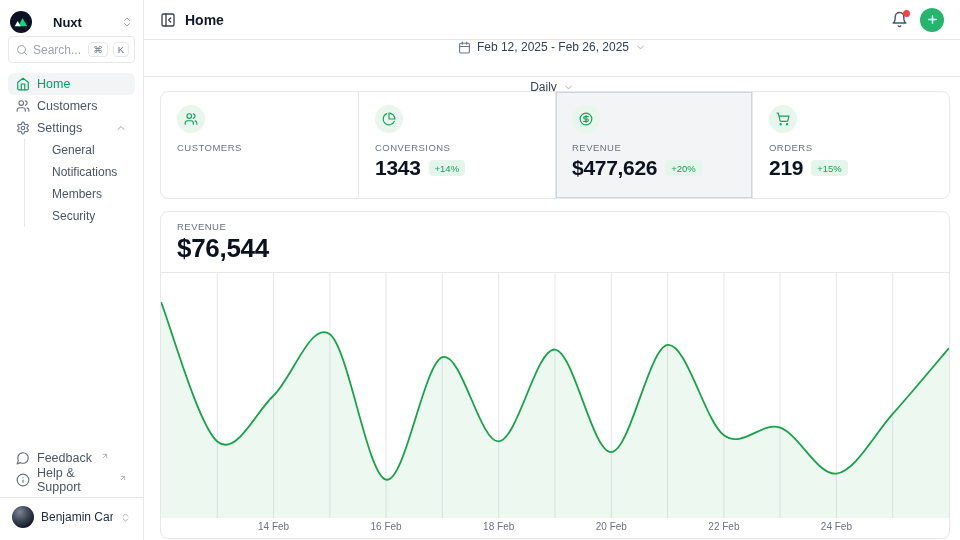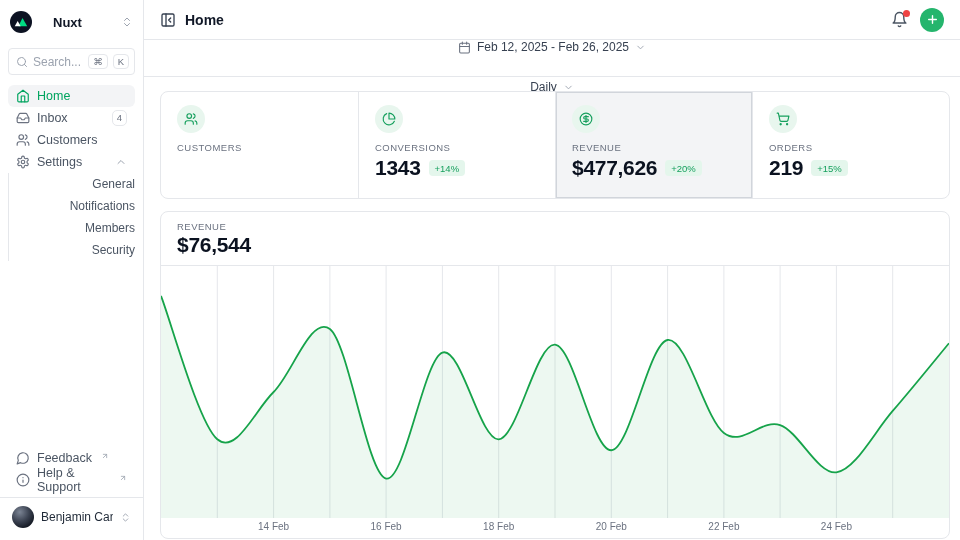--- a/index.html
+++ b/index.html
@@ -7,35 +7,35 @@
     font-family:"Liberation Sans","DejaVu Sans",sans-serif; color:#374151; }
   .app { display:flex; width:960px; height:540px; }
 
   
   .sidebar { width:144px; min-width:144px; height:100%; border-right:1px solid #e5e7eb;
     display:flex; flex-direction:column; padding:8px; background:#fff; }
   .ws-row { display:flex; align-items:center; gap:21px; height:28px; padding:0 2px; border-radius:6px; cursor:pointer; }
   .logo { width:22px; height:22px; border-radius:50%; background:#0c1222; display:flex; align-items:center; justify-content:center; flex:none; }
   .ws-name { font-size:13px; font-weight:600; color:#111827; flex:1; }
   .muted-ic { color:#9ca3af; display:flex; }
-  .searchbox { margin-top:12px; height:27px; border:1px solid #e5e7eb; border-radius:4px;
+  .searchbox { height:27px; border:1px solid #e5e7eb; border-radius:4px;
     display:flex; align-items:center; gap:5px; padding:0 5px 0 7px; color:#9ca3af; cursor:text; background:#fff; }
   .searchbox .ph { font-size:12px; flex:1; color:#9ca3af; }
   kbd { font-family:inherit; font-size:9.5px; color:#6b7280; border:1px solid #e5e7eb; background:#fff;
     border-radius:4px; padding:1px 4px; line-height:1.2; }
   .nav { margin-top:10px; display:flex; flex-direction:column; }
   .nav-item { display:flex; align-items:center; gap:7px; height:22px; padding:0 8px; border-radius:6px;
     font-size:12.5px; font-weight:500; color:#4b5563; cursor:pointer; }
   .nav-item .ni { display:flex; color:#6b7280; }
   .nav-item.active { background:#f3f4f6; color:#00a45f; }
   .nav-item.active .ni { color:#00a45f; }
   .count-badge { margin-left:auto; font-size:9.5px; color:#6b7280; border:1px solid #e5e7eb;
     border-radius:5px; padding:0 4px; line-height:14px; background:#fff; }
   .trail { margin-left:auto; color:#9ca3af; display:flex; }
-  .subnav { display:flex; flex-direction:column; margin-left:0; border-left:1px solid #e5e7eb; padding-left:27px;align-items:flex-end; }
+  .subnav { display:flex; flex-direction:column; margin-left:16px; border-left:1px solid #e5e7eb; padding-left:27px; }
   .sub-item { height:22px; display:flex; align-items:center; font-size:12px; color:#4b5563; cursor:pointer; border-radius:5px; }
   .grow { flex:1; }
   .ext { color:#9ca3af; display:flex; margin-left:2px; margin-top:-5px; }
   .sb-divider { border-top:1px solid #e5e7eb; margin:6px -8px 0; }
   .user-row { display:flex; align-items:center; gap:7px; height:30px; margin-top:4px; padding:0 4px; border-radius:6px; cursor:pointer; }
   .avatar { width:22px; height:22px; border-radius:50%; flex:none;
     background:radial-gradient(circle at 35% 28%, #7b8494 0%, #3a4150 45%, #10151f 80%); }
   .user-name { font-size:12px; font-weight:500; color:#1f2937; flex:1; white-space:nowrap; overflow:hidden; }
 
   
@@ -66,21 +66,21 @@
   .stat-value-row { margin-top:3px; display:flex; align-items:center; gap:8px; }
   .stat-value { font-size:21px; font-weight:700; color:#0b1220; letter-spacing:-.3px; }
   .delta-badge { font-size:9.5px; font-weight:500; color:#17a05e; background:#e4f6ec;
     border-radius:4px; padding:2.5px 6px; }
 
   
   .chart-card { margin-top:12px; border:1px solid #e5e7eb; border-radius:8px; height:328px;
     display:flex; flex-direction:column; overflow:hidden; background:#fff; }
   .chart-head { padding:9px 16px 8px; border-bottom:1px solid #e5e7eb; }
   .chart-label { font-size:9.5px; font-weight:500; letter-spacing:.05em; color:#6b7280; }
-  .chart-value { font-size:21px; font-weight:700; color:#0b1220; letter-spacing:-.3px; margin-top:1px; }
+  .chart-value { font-size:26px; font-weight:700; color:#0b1220; letter-spacing:-.3px; margin-top:1px; }
   .plot { position:relative; flex:1; }
   .plot svg { position:absolute; inset:0; width:100%; height:100%; display:block; }
   .xlabels { position:relative; height:20px; }
   .xlabels span { position:absolute; top:3px; transform:translateX(-50%); font-size:10px; color:#6b7280; white-space:nowrap; }
 </style>
 </head>
 <body>
 
 <div class="app">
 
@@ -115,30 +115,20 @@
 
     <nav class="nav">
       <div class="nav-item active">
         <span class="ni">
           <svg width="14" height="14" viewBox="0 0 24 24" fill="none" stroke="currentColor" stroke-width="2" stroke-linecap="round" stroke-linejoin="round">
               <path d="m3 9 9-7 9 7v11a2 2 0 0 1-2 2H5a2 2 0 0 1-2-2z"></path>
               <path d="M9 22V12h6v10"></path>
             </svg>
         </span>
         <span>Home</span>
-      </div>
-      <div class="nav-item">
-        <span class="ni">
-          <svg width="14" height="14" viewBox="0 0 24 24" fill="none" stroke="currentColor" stroke-width="2" stroke-linecap="round" stroke-linejoin="round">
-              <polyline points="22 12 16 12 14 15 10 15 8 12 2 12"></polyline>
-              <path d="M5.45 5.11 2 12v6a2 2 0 0 0 2 2h16a2 2 0 0 0 2-2v-6l-3.45-6.89A2 2 0 0 0 16.76 4H7.24a2 2 0 0 0-1.79 1.11z"></path>
-            </svg>
-        </span>
-        <span>Inbox</span>
-        <span class="count-badge">4</span>
       </div>
       <div class="nav-item">
         <span class="ni">
           <svg width="14" height="14" viewBox="0 0 24 24" fill="none" stroke="currentColor" stroke-width="2" stroke-linecap="round" stroke-linejoin="round">
               <path d="M16 21v-2a4 4 0 0 0-4-4H6a4 4 0 0 0-4 4v2"></path>
               <circle cx="9" cy="7" r="4"></circle>
               <path d="M22 21v-2a4 4 0 0 0-3-3.87"></path>
               <path d="M16 3.13a4 4 0 0 1 0 7.75"></path>
             </svg>
         </span>

